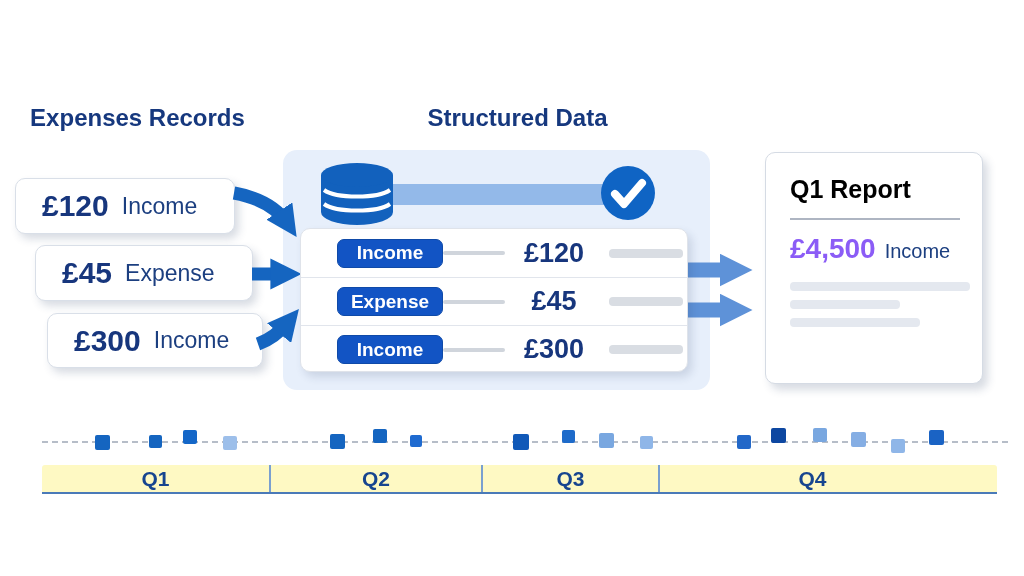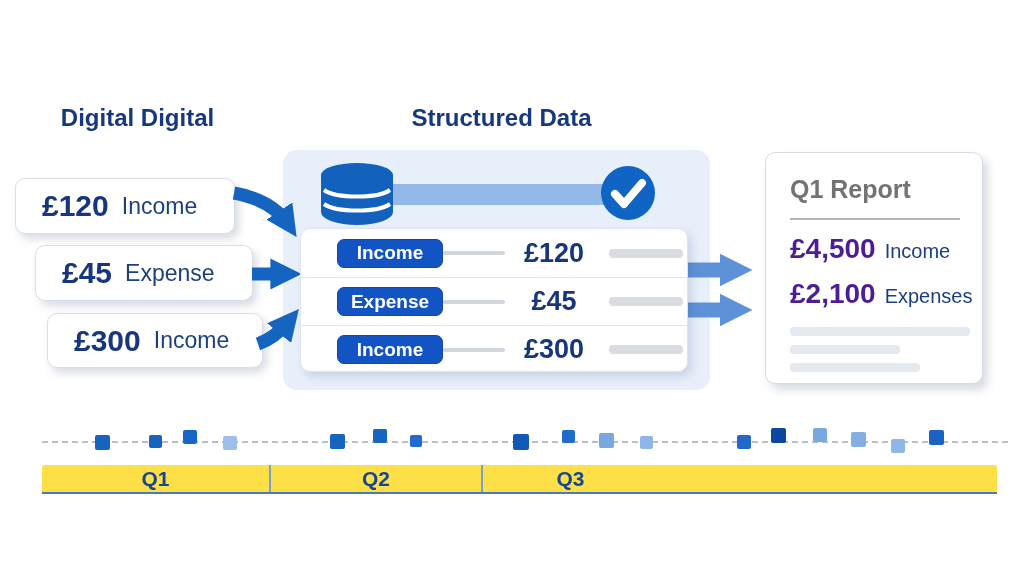--- a/index.html
+++ b/index.html
@@ -16,21 +16,21 @@
   
   .col-header {
     position: absolute;
     top: 104px;
     font-size: 24px;
     font-weight: bold;
     color: #16387e;
     text-align: center;
   }
   .hdr-left   { left: 20px;  width: 235px; }
-  .hdr-middle { left: 384px; width: 235px; }
+  .hdr-middle { left: 400px; width: 235px; }
   .hdr-right  { left: 756px; width: 235px; }
 
   
   .record-card {
     position: absolute;
     background: #ffffff;
     border: 1px solid #d9dfe8;
     border-radius: 10px;
     box-shadow: 4px 5px 8px rgba(40,60,100,0.18);
     display: flex;
@@ -98,44 +98,44 @@
   .submission-card {
     position: absolute;
     left: 765px; top: 152px;
     width: 218px; height: 232px;
     background: #ffffff;
     border: 1px solid #d5dbe4;
     border-radius: 10px;
     box-shadow: 5px 6px 9px rgba(40,60,100,0.18);
     padding: 22px 22px 0 24px;
   }
-  .report-title { font-size: 25px; font-weight: bold; color: #737373; }
+  .report-title { font-size: 25px; font-weight: bold; color: #000000; }
   .report-divider { height: 2px; background: #8b96a8; margin-top: 14px; opacity: 0.7; }
   .report-line { margin-top: 13px; display: flex; align-items: baseline; }
-  .report-line .amount { font-size: 28px; font-weight: bold; color: #4c1d95; }
+  .report-line .amount { font-size: 28px; font-weight: bold; color: #8b5cf6; }
   .report-line .label  { font-size: 20px; color: #1c3f80; margin-left: 9px; }
   .ph-bar { background: #e4e8ef; height: 9px; border-radius: 4px; }
   .ph-1 { width: 180px; margin-top: 17px; }
   .ph-2 { width: 110px; margin-top: 9px; }
   .ph-3 { width: 130px; margin-top: 9px; }
 
   
   .timeline-dash {
     position: absolute;
     left: 42px; top: 441px;
     width: 966px; height: 0;
     border-top: 2px dashed #b6bdc8;
   }
   .tsq { position: absolute; border-radius: 2px; }
 
   .quarter-band {
     position: absolute;
     left: 42px; top: 465px;
     width: 955px; height: 29px;
-    background: #fde047;
+    background: #fef9c3;
     border-bottom: 2px solid #4a7ab8;
     border-radius: 3px 3px 0 0;
     display: flex;
   }
   .qseg {
     display: flex;
     align-items: center;
     justify-content: center;
     font-size: 21px;
     font-weight: bold;
@@ -143,21 +143,21 @@
   }
   .qseg + .qseg { border-left: 2px solid #7aa0d0; text-align: right; }
 
   svg.overlay { position: absolute; left: 0; top: 0; pointer-events: none; }
 </style>
 </head>
 <body>
 
 <div class="stage">
 
-  <div class="col-header hdr-left">Digital Digital</div>
+  <div class="col-header hdr-left">Expenses Records</div>
   <div class="col-header hdr-middle">Structured Data</div>
 
   <div class="middle-panel"></div>
 
   <div class="record-card card-1">
     <span class="amount">£120</span>
     <span class="label">Income</span>
   </div>
   <div class="record-card card-2">
     <span class="amount">£45</span>
@@ -220,24 +220,20 @@
       <span class="trail-bar"></span>
     </div>
   </div>
 
   <div class="submission-card">
     <div class="report-title">Q1 Report</div>
     <div class="report-divider"></div>
     <div class="report-line">
       <span class="amount">£4,500</span>
       <span class="label">Income</span>
-    </div>
-    <div class="report-line">
-      <span class="amount">£2,100</span>
-      <span class="label">Expenses</span>
     </div>
     <div class="ph-bar ph-1"></div>
     <div class="ph-bar ph-2"></div>
     <div class="ph-bar ph-3"></div>
   </div>
 
   <div class="timeline-dash"></div>
   <div>
       <div class="tsq" style="left: 95px; top: 435px; width: 15px; height: 15px; background: rgb(21, 101, 192);"></div>
       <div class="tsq" style="left: 149px; top: 435px; width: 13px; height: 13px; background: rgb(21, 101, 192);"></div>
@@ -255,15 +251,16 @@
       <div class="tsq" style="left: 813px; top: 428px; width: 14px; height: 14px; background: rgb(121, 167, 224);"></div>
       <div class="tsq" style="left: 851px; top: 432px; width: 15px; height: 15px; background: rgb(133, 174, 228);"></div>
       <div class="tsq" style="left: 891px; top: 439px; width: 14px; height: 14px; background: rgb(143, 182, 232);"></div>
       <div class="tsq" style="left: 929px; top: 430px; width: 15px; height: 15px; background: rgb(26, 99, 196);"></div>
     </div>
 
   <div class="quarter-band">
     <div class="qseg" style="width:227px">Q1</div>
     <div class="qseg" style="width:212px">Q2</div>
     <div class="qseg" style="width:177px">Q3</div>
+    <div class="qseg" style="width:307px">Q4</div>
   </div>
 
 </div>
 
 </body></html>

